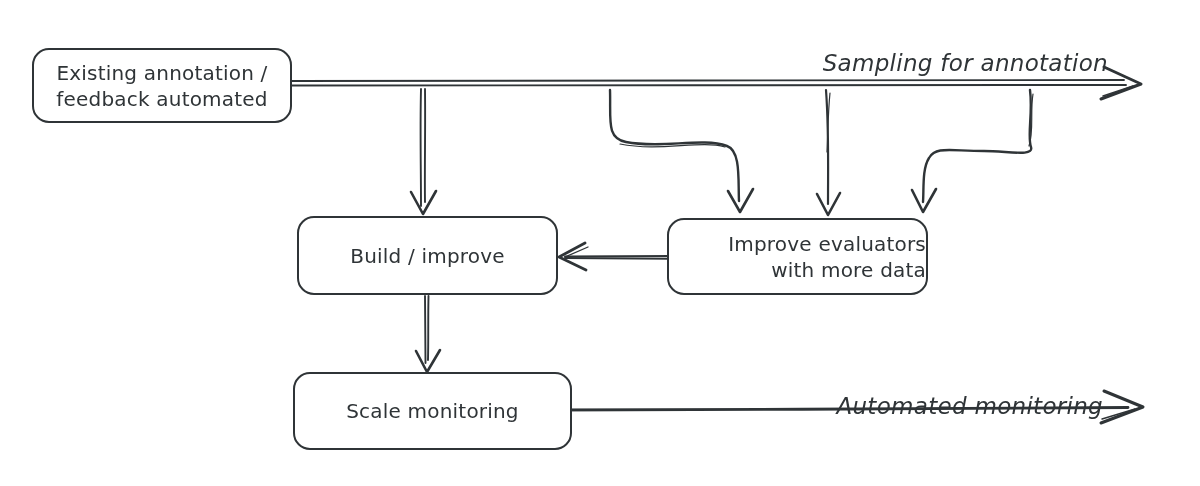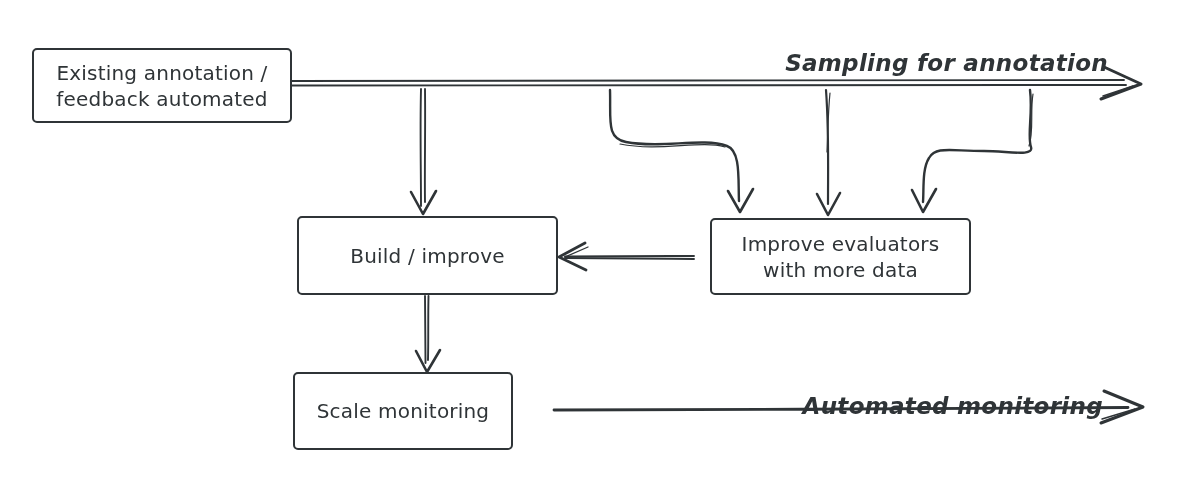--- a/index.html
+++ b/index.html
@@ -25,37 +25,37 @@
   .arrows path{
     fill:none;
     stroke:currentColor;
     stroke-linecap:round;
     stroke-linejoin:round;
   }
   .node{
     position:absolute;
     box-sizing:border-box;
     border:2.6px solid var(--stroke);
-    border-radius:5px;
+    border-radius:17px;
     background:var(--bg);
     display:flex;
     flex-direction:column;
     align-items:center;
     justify-content:center;
     text-align:center;
     font-size:20px;
     line-height:26px;
     letter-spacing:0.2px;
   }
   .node .line{display:block;white-space:nowrap;}
   .flow-label{
     position:absolute;
     font-size:23px;
     font-style:italic;
-    font-weight:700;
+    font-weight:400;
     letter-spacing:0.3px;
     white-space:nowrap;
     text-align:left;
   }
 </style>
 </head>
 <body>
 
 <div class="canvas">
 
@@ -114,26 +114,26 @@
 
   <div class="node" style="left:32px; top:48px; width:260px; height:75px;">
     <span class="line">Existing annotation /</span>
     <span class="line">feedback automated</span>
   </div>
 
   <div class="node" style="left:297px; top:216px; width:261px; height:79px;gap:40px;">
     <span class="line">Build / improve</span>
   </div>
 
-  <div class="node" style="left:710px; top:218px; width:261px; height:77px;">
+  <div class="node" style="left:667px; top:218px; width:261px; height:77px;align-items:flex-end;">
     <span class="line">Improve evaluators</span>
     <span class="line">with more data</span>
   </div>
 
-  <div class="node" style="left:293px; top:372px; width:220px; height:78px;align-items:center;">
+  <div class="node" style="left:293px; top:372px; width:279px; height:78px;align-items:center;">
     <span class="line">Scale monitoring</span>
   </div>
 
   <div class="flow-label" style="right:92px; top:50px;">Sampling for annotation</div>
 
   <div class="flow-label" style="right:97px; top:377px;margin-top:16px;">Automated monitoring</div>
 
 </div>
 
 </body></html>

